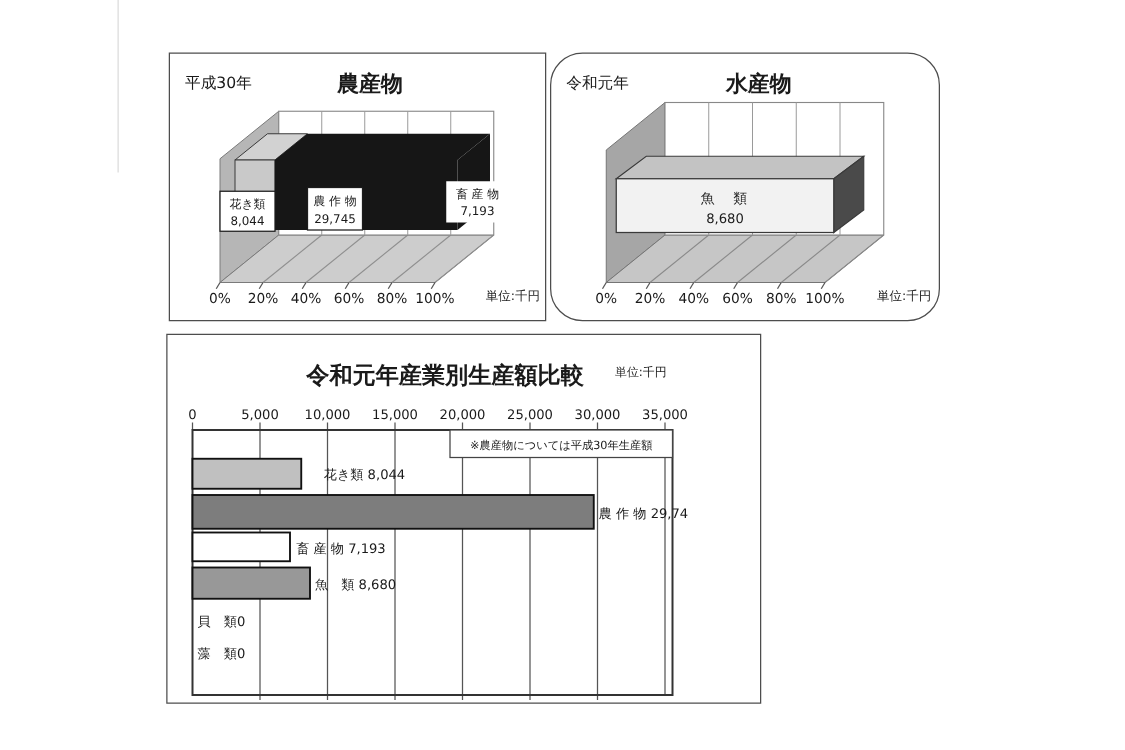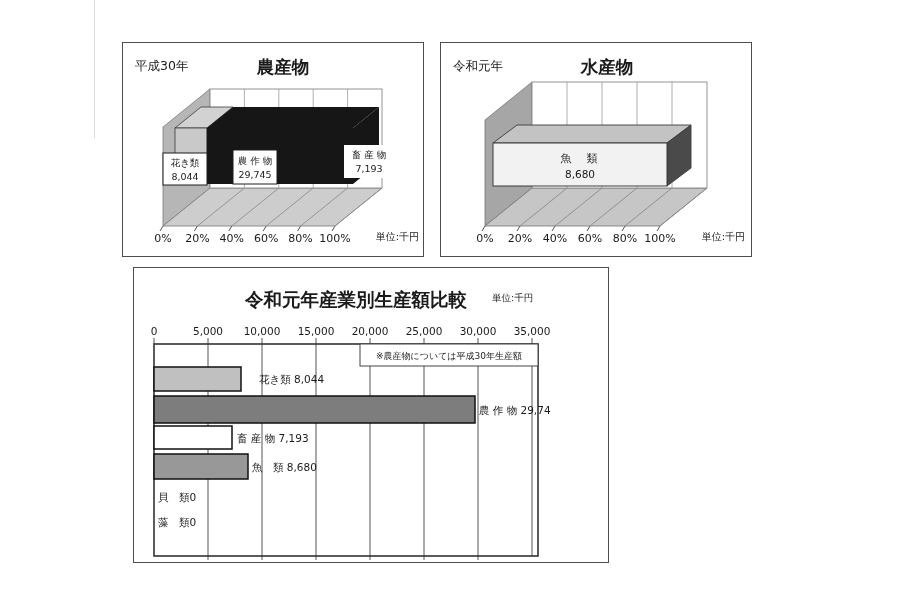--- a/index.html
+++ b/index.html
@@ -27,21 +27,21 @@
   .cmp-tick{font-size:10.5px;text-anchor:middle;}
   .cmp-note{font-size:9px;text-anchor:middle;}
   .row-label{font-size:10.5px;}
 </style>
 </head>
 <body>
 
 <div id="stage">
   <div id="edge-line"></div>
 
-  <div class="panel" style="left:122px;top:42px;width:302px;height:215px;padding-left:11px;">
+  <div class="panel" style="left:135px;top:42px;width:302px;height:215px;padding-left:11px;">
     <svg width="299" height="212" viewBox="0 0 299 212">
       <text class="year-label" x="12" y="27">平成30年</text>
       <text class="chart-title" x="160" y="30" text-anchor="middle">農産物</text>
 
       <g>
         <polygon points="87,46 87,145 40,183 40,84" fill="#b6b6b6" stroke="#7a7a7a" stroke-width="0.8"></polygon>
         <polygon points="87,145 259,145 212,183 40,183" fill="#cdcdcd" stroke="#7a7a7a" stroke-width="0.8"></polygon>
         <g stroke="#8f8f8f" stroke-width="0.9">
           <line x1="74.4" y1="183" x2="121.4" y2="145"></line>
           <line x1="108.8" y1="183" x2="155.8" y2="145"></line>
@@ -93,21 +93,21 @@
         <text class="tick-label" x="74.4" y="199">20%</text>
         <text class="tick-label" x="108.8" y="199">40%</text>
         <text class="tick-label" x="143.2" y="199">60%</text>
         <text class="tick-label" x="177.6" y="199">80%</text>
         <text class="tick-label" x="212" y="199">100%</text>
       </g>
       <text class="unit-label" x="296" y="197" text-anchor="end">単位:千円</text>
     </svg>
   </div>
 
-  <div class="panel" style="left:440px;top:42px;width:312px;height:215px;">
+  <div class="panel" style="left:440px;top:42px;width:312px;height:215px;border-radius:26px;">
     <svg width="309" height="212" viewBox="0 0 309 212">
       <text class="year-label" x="12" y="27">令和元年</text>
       <text class="chart-title" x="166" y="30" text-anchor="middle">水産物</text>
 
       <g>
         <polygon points="91,39 91,145 44,183 44,77" fill="#a6a6a6" stroke="#757575" stroke-width="0.8"></polygon>
         <polygon points="91,145 266,145 219,183 44,183" fill="#c6c6c6" stroke="#757575" stroke-width="0.8"></polygon>
         <g stroke="#8a8a8a" stroke-width="0.9">
           <line x1="79" y1="183" x2="126" y2="145"></line>
           <line x1="114" y1="183" x2="161" y2="145"></line>

